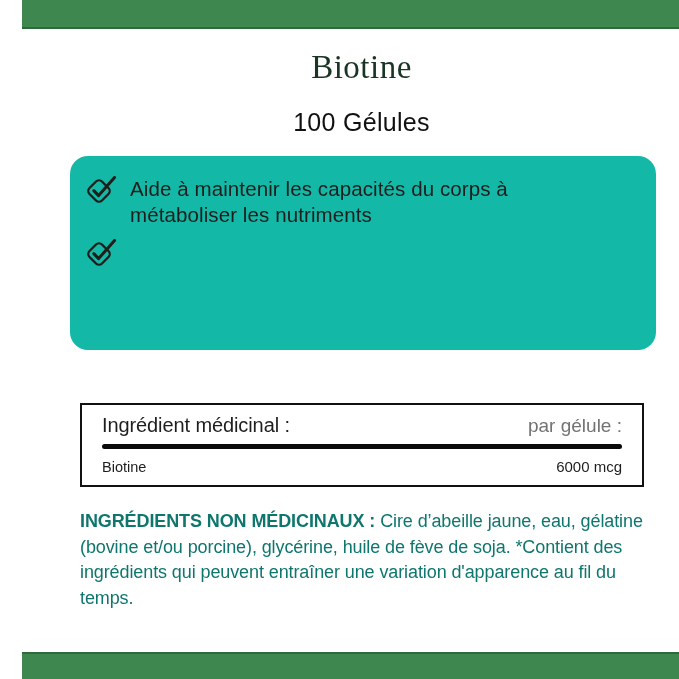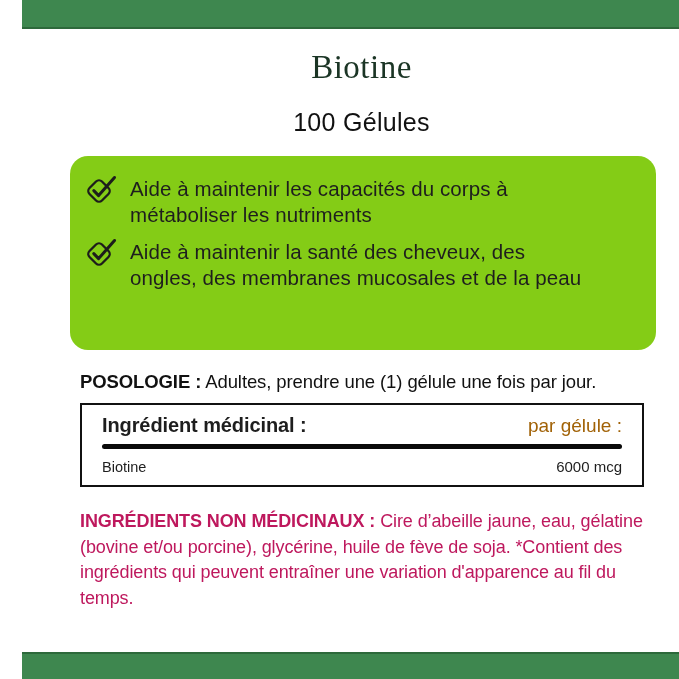--- a/index.html
+++ b/index.html
@@ -27,21 +27,21 @@
   .capsule-count {
     position:absolute; top:108px; left:0; width:100%;
     text-align:center;
     font-size:25px; font-weight:400; letter-spacing:0.3px;
     color:#111111;
   }
 
   .benefits-box {
     position:absolute; left:48px; top:156px;
     width:586px; height:194px; box-sizing:border-box;
-    background:#84cc16;
+    background:#14b8a6;
     border-radius:18px;
     padding:20px 18px 16px 14px;
     display:flex; flex-direction:column; gap:11px;
   }
   .benefit-item { display:flex; align-items:flex-start; gap:12px; }
   .benefit-icon { flex:none; width:34px; height:34px; margin-top:-2px; }
   .benefit-text {
     font-size:20.5px; line-height:26px; color:#1e1e1e;
     max-width:460px; letter-spacing:0.1px;
   }
@@ -53,32 +53,32 @@
   .dosage-label { font-weight:700; }
 
   .ingredient-box {
     position:absolute; left:58px; top:403px;
     width:564px; box-sizing:border-box;
     border:2px solid #111111;
     padding:9px 20px 10px;
     background:#ffffff;
   }
   .ing-header { display:flex; justify-content:space-between; align-items:baseline; }
-  .ing-header-left { font-weight:700; font-size:20px; letter-spacing:-0.1px; }
-  .ing-header-right { font-size:19px; color:#a16207; }
+  .ing-header-left { font-weight:400; font-size:20px; letter-spacing:-0.1px; }
+  .ing-header-right { font-size:19px; color:#737373; }
   .ing-rule { height:5px; background:#0a0a0a; border-radius:2.5px; margin:7px 0 9px; }
   .ing-row { display:flex; justify-content:space-between; align-items:baseline; }
   .ing-name { font-size:14.5px; }
   .ing-amount { font-size:15px; }
 
   .non-medicinal {
     position:absolute; left:58px; top:491px;
     width:576px;
     font-size:18px; line-height:25.5px; letter-spacing:-0.1px;
-    color:#be185d;
+    color:#0f766e;
   }
   .nm-label { font-weight:700; }
 </style>
 </head>
 <body>
 
 <div class="frame">
 
   <div class="band band-top"></div>
 
@@ -98,30 +98,25 @@
       <span class="benefit-text">Aide à maintenir les capacités du corps à métaboliser les nutriments</span>
     </div>
 
     <div class="benefit-item">
       <span class="benefit-icon">
         <svg viewBox="0 0 34 34" width="34" height="34">
           <rect x="6.2" y="8.2" width="17.6" height="17.6" rx="4.2" fill="none" stroke="#1d1d1b" stroke-width="2.3" transform="rotate(-45 15 17)"></rect>
           <path d="M9.8 16.6 L14.6 21.6 L30.5 3.5" fill="none" stroke="#1d1d1b" stroke-width="3" stroke-linecap="round" stroke-linejoin="round"></path>
         </svg>
       </span>
-      <span class="benefit-text">Aide à maintenir la santé des cheveux, des ongles, des membranes mucosales et de la peau</span>
     </div>
 
 
   </div>
 
-  <div class="dosage">
-    <span class="dosage-label">POSOLOGIE :</span>
-    <span class="dosage-text">Adultes, prendre une (1) gélule une fois par jour.</span>
-  </div>
 
   <div class="ingredient-box">
     <div class="ing-header">
       <span class="ing-header-left">Ingrédient médicinal :</span>
       <span class="ing-header-right">par gélule :</span>
     </div>
     <div class="ing-rule"></div>
     <div class="ing-row">
       <span class="ing-name">Biotine</span>
       <span class="ing-amount">6000 mcg</span>

